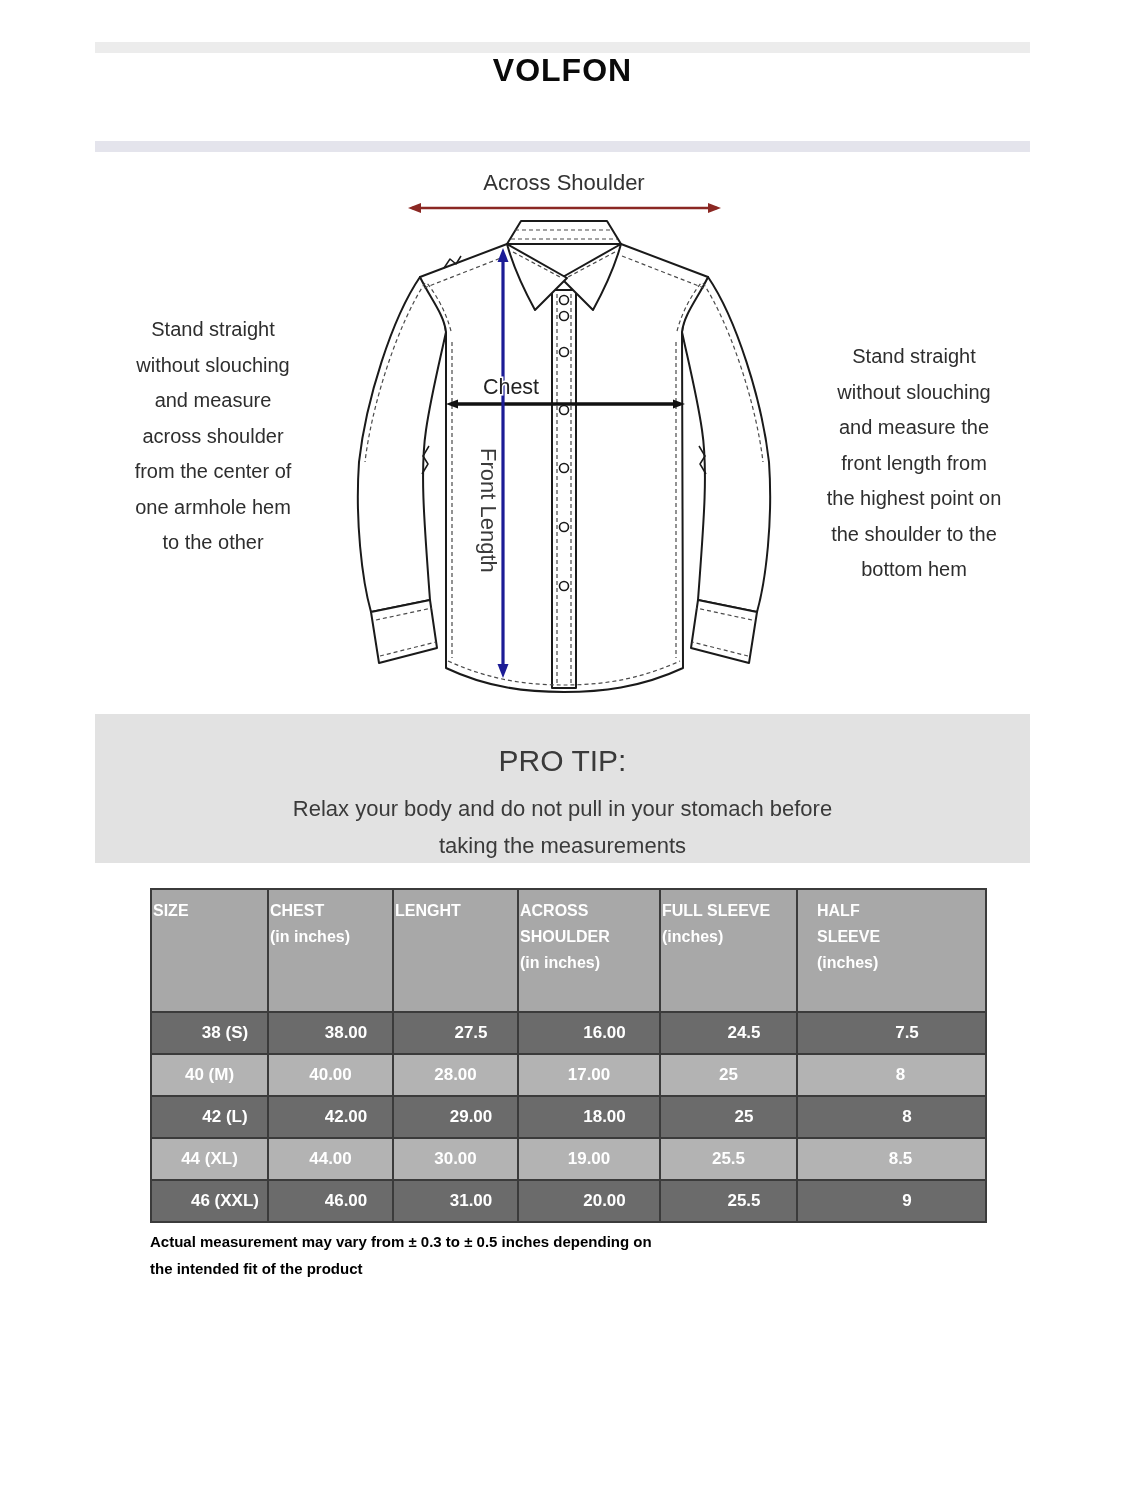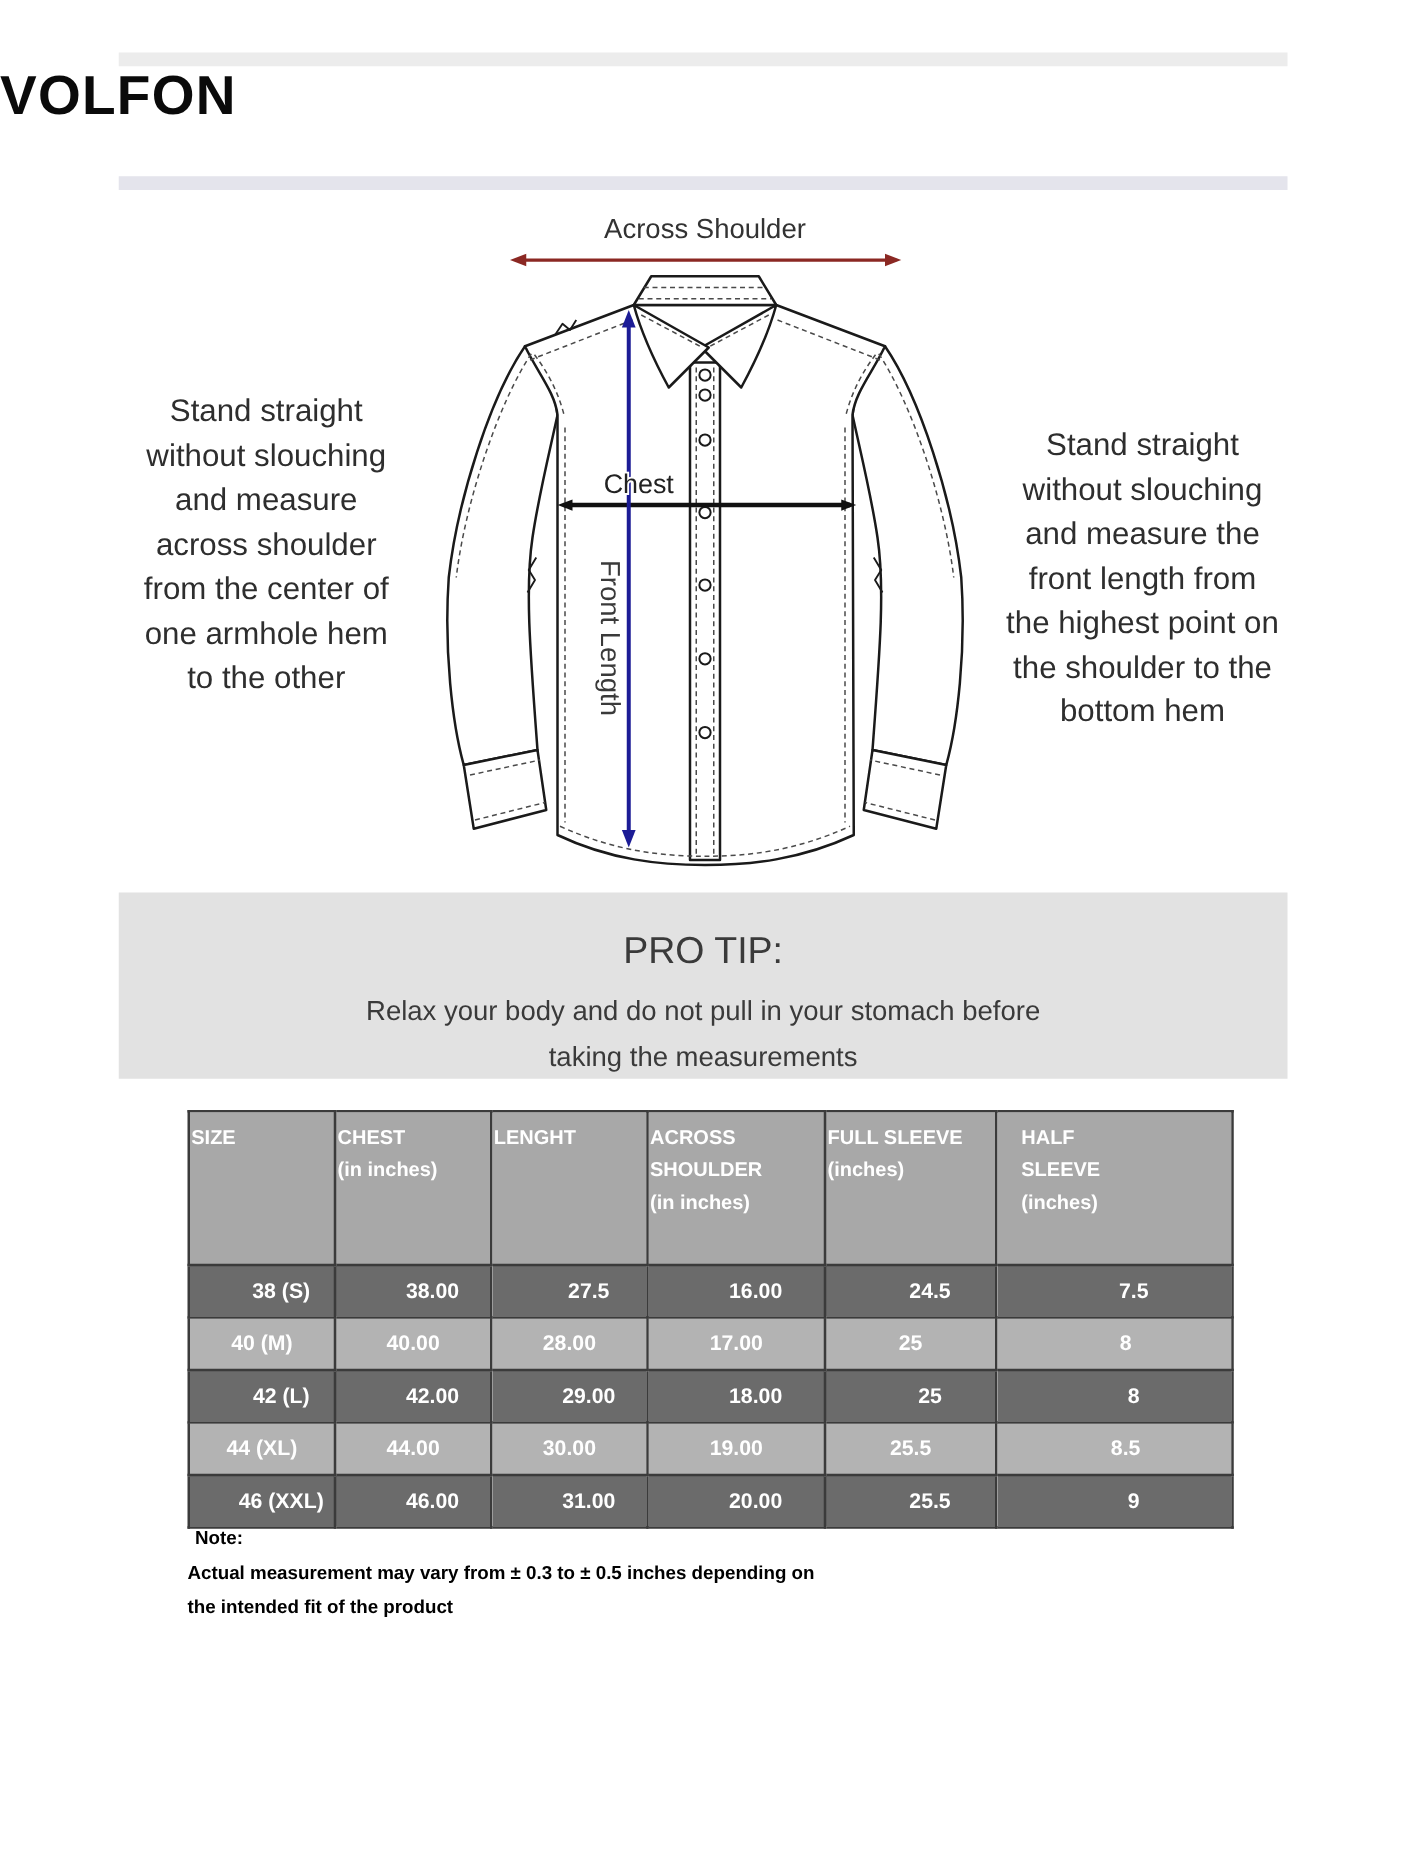--- a/index.html
+++ b/index.html
@@ -4,29 +4,29 @@
 <style>
   html,body{margin:0;padding:0;background:#fff;}
   .page{
     position:relative;width:1125px;height:1500px;background:#ffffff;overflow:hidden;
     font-family:"Liberation Sans", sans-serif;color:#2b2b2b;
   }
   .bar{position:absolute;left:95px;width:935px;height:11px;background:#e9e9ef;}
   .bar.top{top:42px;background:#ececec;}
   .bar.second{top:141px;background:#e4e4ec;}
   .brand{
-    position:absolute;top:52px;left:0;width:1125px;text-align:left;
-    font-size:44px;font-weight:bold;color:#0a0a0a;letter-spacing:1px;
+    position:absolute;top:52px;left:0;width:1125px;text-align:center;
+    font-size:32px;font-weight:bold;color:#0a0a0a;letter-spacing:1px;
   }
   .subrow{position:absolute;top:108px;left:95px;width:935px;height:36px;}
   .product-type{position:absolute;left:8px;top:0;font-size:28px;font-weight:400;color:#2d2d2d;letter-spacing:0.5px;}
   .fit{position:absolute;right:5px;top:0;font-size:28px;font-weight:400;color:#2d2d2d;letter-spacing:0.5px;}
 
   .instructions{
-    position:absolute;text-align:center;font-size:25px;line-height:35.5px;color:#2e2e2e;
+    position:absolute;text-align:center;font-size:20px;line-height:35.5px;color:#2e2e2e;
     white-space:pre-line;
   }
   .instructions.left{left:88px;top:312px;width:250px;}
   .instructions.right{left:786px;top:339px;width:256px;}
 
   .shirt-svg{position:absolute;left:340px;top:160px;}
 
   .protip{
     position:absolute;left:95px;top:714px;width:935px;height:149px;background:#e2e2e2;
     text-align:center;color:#3a3a3a;
@@ -227,18 +227,17 @@
         <td class="no-right">46.00</td>
         <td class="no-left">31.00</td>
         <td>20.00</td>
         <td>25.5</td>
         <td class="left-al">9</td>
       </tr>
     </tbody>
   </table>
 
   <div class="note">
-    <div class="note-title">Note:</div>
     <div class="note-body">Actual measurement may vary from ± 0.3 to ± 0.5 inches depending on
 the intended fit of the product</div>
   </div>
 
 </div>
 
 </body></html>

